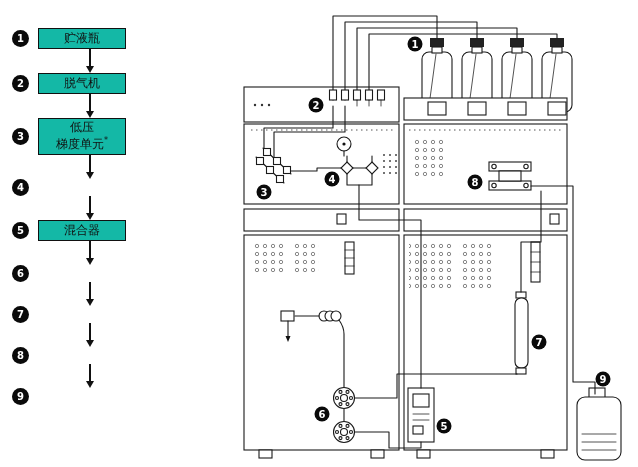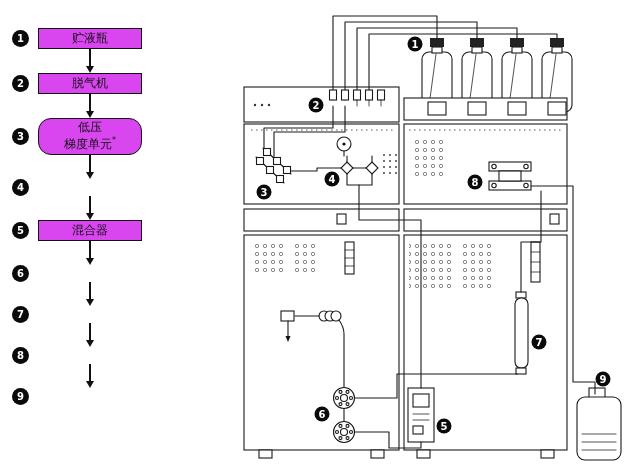--- a/index.html
+++ b/index.html
@@ -2,24 +2,24 @@
 <html><head>
 <meta charset="utf-8">
 <style>
   html,body{margin:0;padding:0;}
   .stage{position:relative;width:638px;height:467px;background:#fff;overflow:hidden;
          font-family:"DejaVu Sans","Liberation Sans",sans-serif;color:#111;}
   .flowchart{position:absolute;left:12px;top:28px;}
   .step{display:flex;align-items:center;}
   .badge{width:17px;height:17px;border-radius:50%;background:#0a0a0a;color:#fff;
          font-size:10px;font-weight:700;display:flex;align-items:center;justify-content:center;flex:0 0 17px;}
-  .fbox{margin-left:9px;width:104px;min-height:21px;border:1.2px solid #111;background:#d946ef;
+  .fbox{margin-left:9px;width:88px;min-height:21px;border:1.2px solid #111;background:#14b8a6;
         display:flex;flex-direction:column;align-items:center;justify-content:center;
         text-align:center;font-size:12px;line-height:1.3;box-sizing:border-box;padding:0 2px;}
-  .fbox.tall{min-height:37px;border-radius:13px;}
+  .fbox.tall{min-height:37px;}
   .fn{font-size:8px;}
   .arr{margin-left:73px;width:10px;height:24px;display:flex;flex-direction:column;align-items:center;}
   .arr .shaft{width:1.4px;flex:1;background:#111;}
   .arr .head{width:0;height:0;border-left:4px solid transparent;border-right:4px solid transparent;border-top:7px solid #111;}
   .diagram{position:absolute;left:236px;top:2px;}
   svg .m{fill:#fff;stroke:#1a1a1a;stroke-width:1.1;}
   svg .t{fill:none;stroke:#1a1a1a;stroke-width:1.1;stroke-linejoin:round;stroke-linecap:round;}
   svg .thin{stroke-width:0.75;}
   svg .dash{stroke:#555;stroke-width:1;stroke-dasharray:1.5,3.5;fill:none;}
   svg .callout circle{fill:#0a0a0a;}

